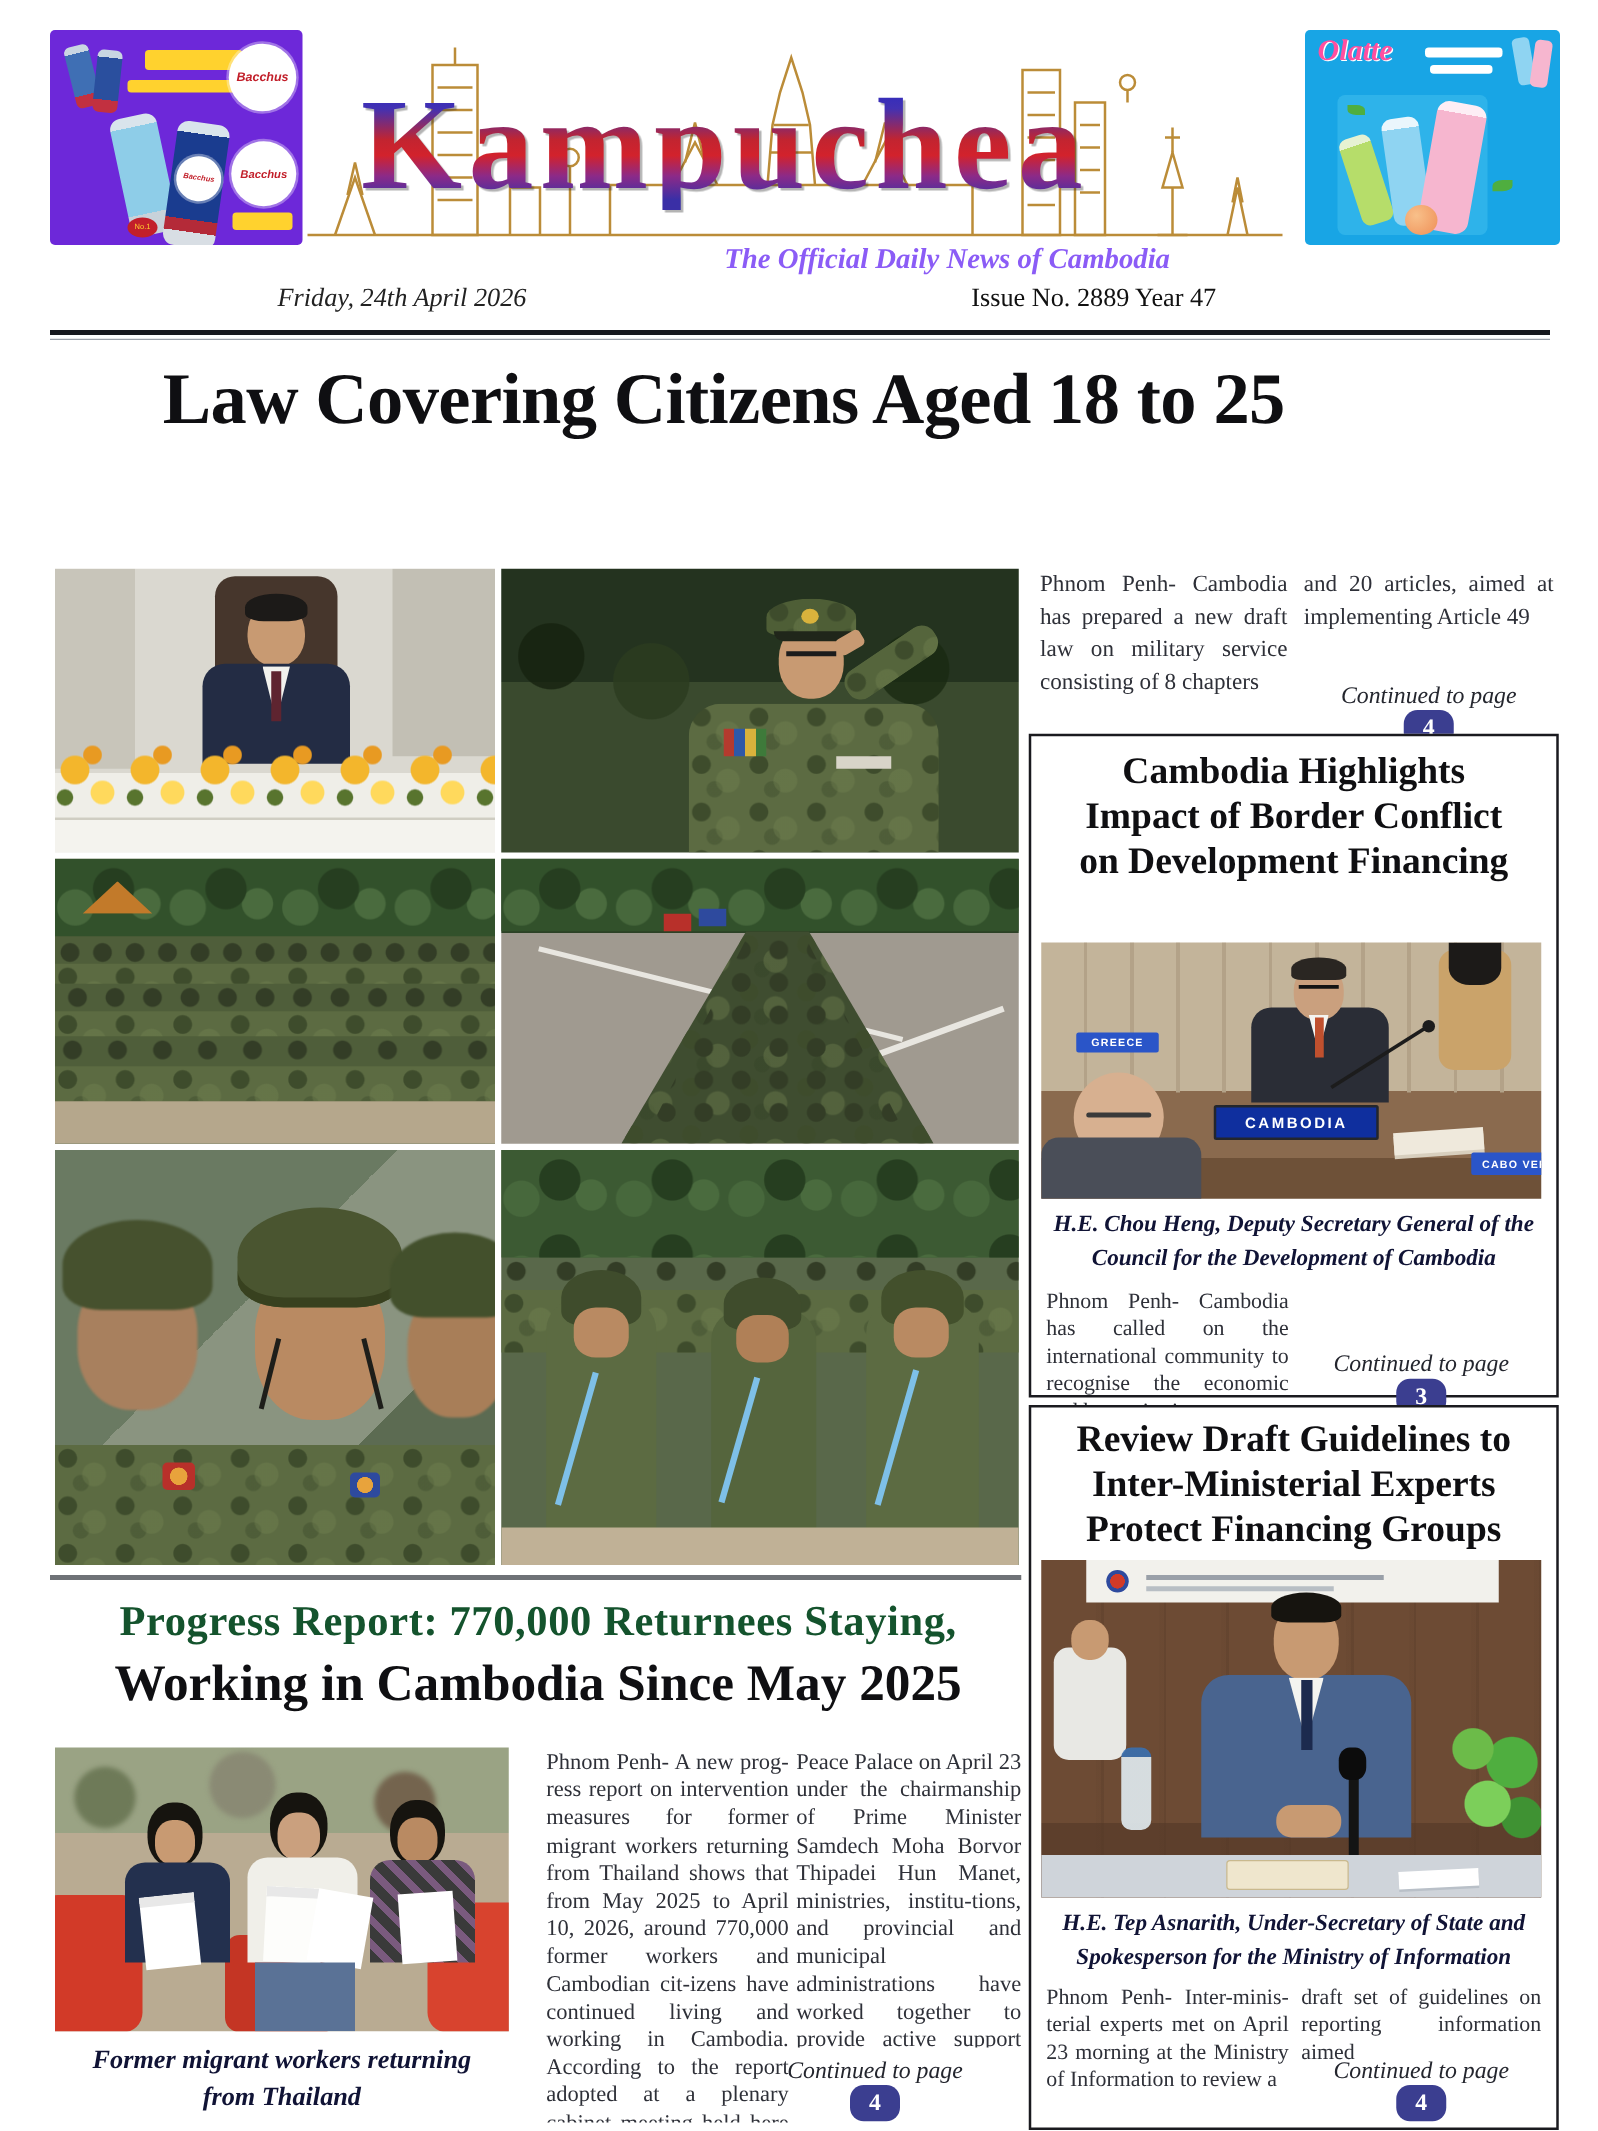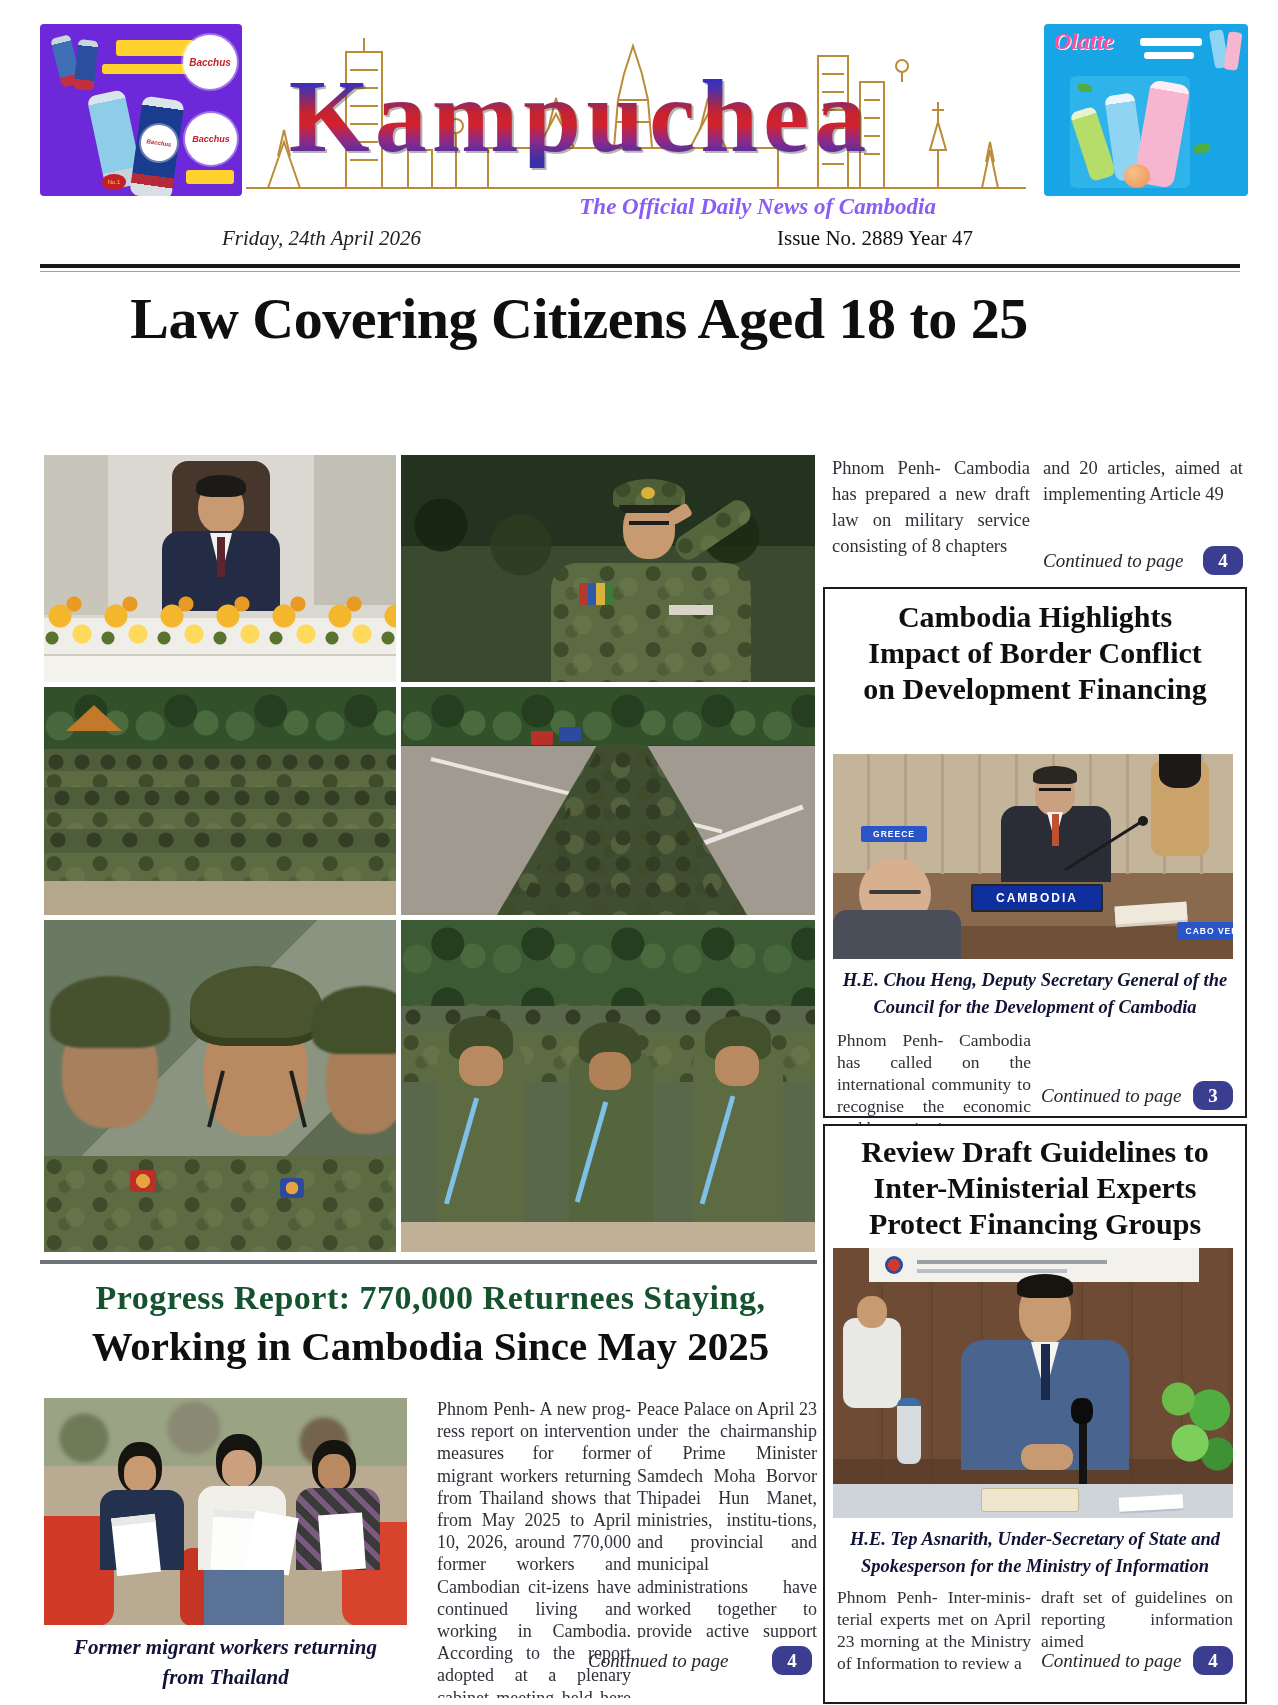--- a/index.html
+++ b/index.html
@@ -22,21 +22,21 @@
   .box{border:2px solid #1a1a1f;background:#fff;}
   .box-h{font-size:30px;line-height:36px;font-weight:bold;color:#0f0f12;text-align:center;}
   .prog-h1{font-size:34px;line-height:40px;font-weight:bold;color:#14532d;text-align:center;letter-spacing:.5px;}
   .prog-h2{font-size:41px;line-height:48px;font-weight:bold;color:#0f0f12;text-align:center;}
   
   .bodytxt{text-align:justify;color:#2e3038;}
   .intro-col{font-size:18.5px;line-height:26px;}
   .box-col{font-size:17.5px;line-height:22px;}
   .prog-col{font-size:18px;line-height:22.2px;}
   .caption{font-weight:bold;font-style:italic;color:#101335;text-align:center;}
-  .controw{display:flex;align-items:center;justify-content:space-between;}
+  .controw{display:flex;align-items:center;justify-content:space-between;flex-direction:column;}
   .cont{font-size:19px;font-style:italic;color:#24262e;}
   .pgbadge{display:inline-flex;align-items:center;justify-content:center;width:40px;height:29px;
            border-radius:11px;background:#3b3e90;color:#fff;font-weight:bold;font-size:19px;font-style:normal;}
   
   .ph{position:absolute;overflow:hidden;background:#9aa08e;}
   .trees{background-color:#32512b;background-image:
      radial-gradient(circle at 18% 65%,#47683c 0 14px,transparent 15px),
      radial-gradient(circle at 52% 40%,#263e20 0 16px,transparent 17px),
      radial-gradient(circle at 80% 60%,#4a6b3e 0 12px,transparent 13px);
      background-size:90px 60px;}

